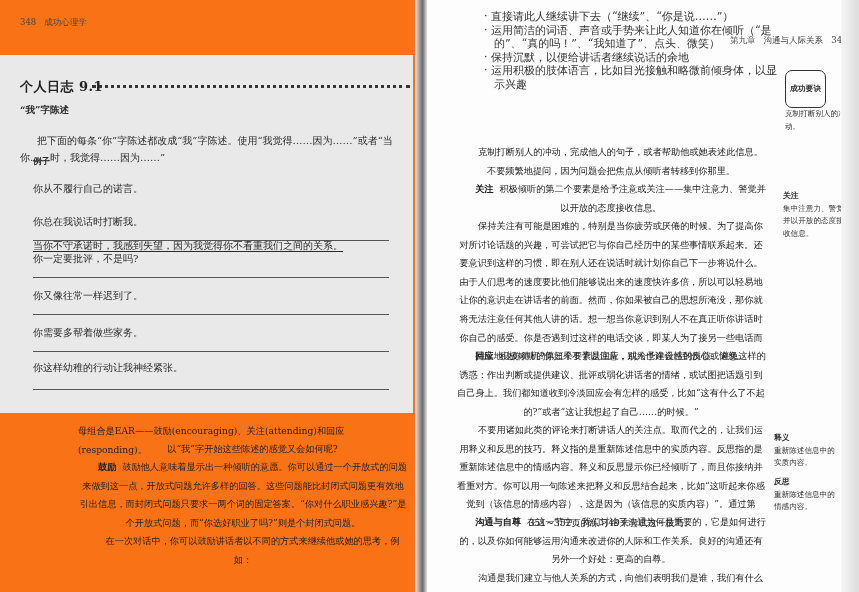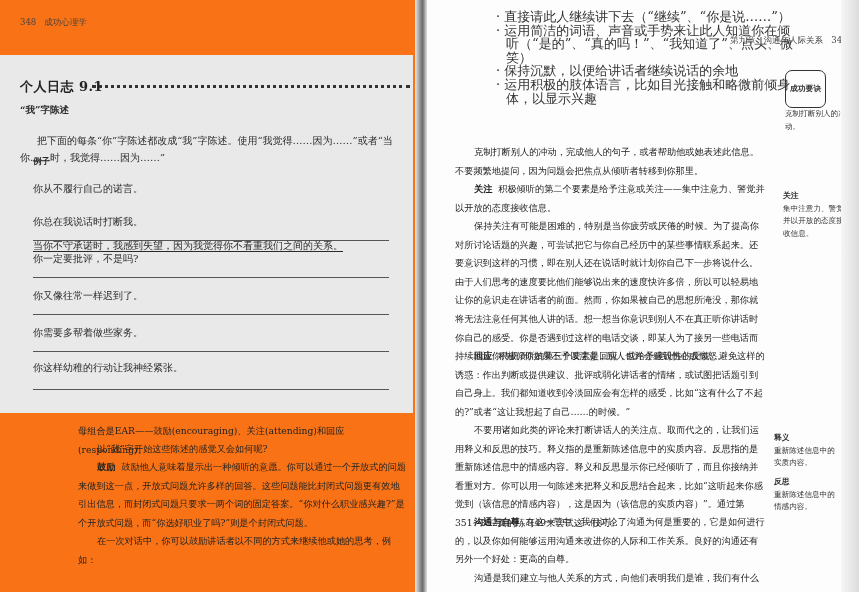--- a/index.html
+++ b/index.html
@@ -14,22 +14,22 @@
   .jtitle{position:absolute;left:20px;top:78px;font-size:13px;font-weight:bold;color:#222;letter-spacing:0.5px;}
   .jdots{position:absolute;left:92px;top:85px;width:318px;height:4px;border-top:3px dotted #333;}
   .jsub{position:absolute;left:20px;top:104px;font-size:9.5px;font-weight:bold;}
   .jinst{position:absolute;left:20px;top:132px;width:385px;font-size:10px;line-height:17px;text-indent:17px;}
   .jlabel{position:absolute;left:33px;top:156px;font-size:8.6px;font-weight:bold;}
   .jline{position:absolute;font-size:10px;left:33px;white-space:nowrap;}
   .uline{position:absolute;left:33px;width:356px;border-top:1px solid #555;height:0;}
   .answer{text-decoration:underline;text-underline-offset:2px;margin-top:42px;}
   .para{position:absolute;font-size:9.2px;line-height:18.6px;color:#222;}
   .para b{font-weight:bold;}
-  .indent{text-indent:19px;}
-  .bullets{position:absolute;left:496px;top:10px;width:300px;font-size:13px;line-height:13.6px;color:#333;}
+  .indent{text-indent:19px;text-align:center;}
+  .bullets{position:absolute;left:484px;top:10px;width:300px;font-size:11px;line-height:13.6px;color:#333;}
   .bullets .b{padding-left:10px;text-indent:-10px;margin:0;}
   .margin-note{position:absolute;font-size:7.6px;line-height:12.5px;color:#333;}
   .tip-badge{display:inline-block;border:1px solid #333;border-radius:7px;padding:12px 4px;font-size:7.8px;font-weight:bold;line-height:12px;}
   .mn-title{font-weight:bold;font-size:7.8px;}
 </style>
 </head>
 <body>
 
 <div class="page left">
   <div class="running" style="left:20px;top:17px;">

